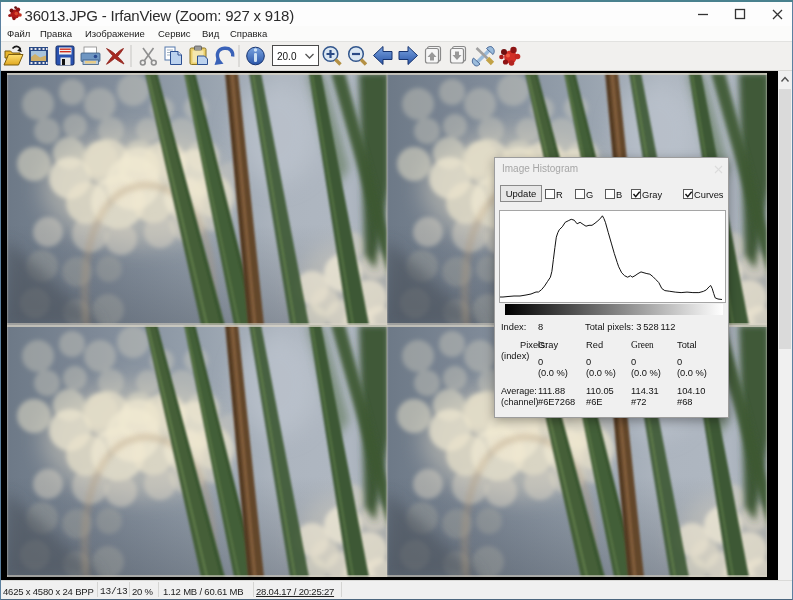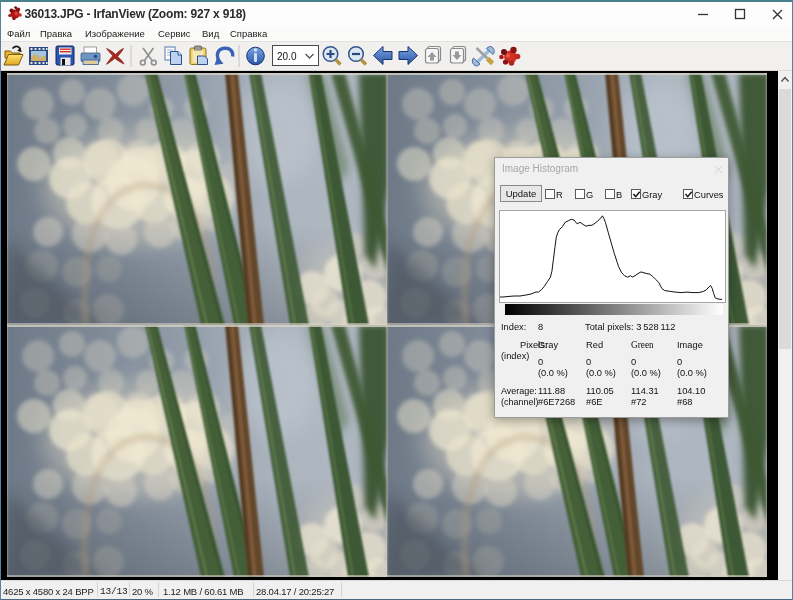--- a/index.html
+++ b/index.html
@@ -17,21 +17,21 @@
   <svg class="abs" style="left:6px;top:5px;" width="16" height="16" viewBox="0 0 16 16">
     <circle cx="8" cy="9" r="4.6" fill="#b01818"></circle>
     <circle cx="4.5" cy="5.5" r="2" fill="#7a1010"></circle>
     <circle cx="11" cy="4.6" r="2.2" fill="#8c1212"></circle>
     <circle cx="13" cy="10" r="1.8" fill="#c03020"></circle>
     <circle cx="7" cy="13.6" r="1.7" fill="#8c1212"></circle>
     <circle cx="2.8" cy="10.5" r="1.6" fill="#9c1616"></circle>
     <circle cx="8.6" cy="2.6" r="1.4" fill="#661010"></circle>
     <circle cx="9.3" cy="8.6" r="1.8" fill="#e05030" opacity=".85"></circle>
   </svg>
-  <div class="abs" style="left:23.5px;top:7px;font-size:12px;letter-spacing:-0.2px;color:#2b2b2b;font-weight:bold;">36013.JPG - IrfanView (Zoom: 927 x 918)</div>
+  <div class="abs" style="left:23.5px;top:7px;font-size:15px;letter-spacing:-0.2px;color:#2b2b2b;">36013.JPG - IrfanView (Zoom: 927 x 918)</div>
 
   <svg class="abs" style="left:690px;top:2px;" width="100" height="24" viewBox="0 0 100 24">
     <g stroke="#333" stroke-width="1.3" fill="none">
       <path d="M7 12.5 H17"></path>
       <rect x="44.5" y="7.5" width="9" height="9"></rect>
       <path d="M82 8 l9 9 M91 8 l-9 9"></path>
     </g>
   </svg>
 
   <div class="abs" style="left:0;top:26px;width:791px;height:15px;background:#fbfbfa;"></div>
@@ -327,21 +327,21 @@
         <path d="M3.5 10.5 L7 6.5 L10.5 10.5" stroke="#505050" stroke-width="1.4" fill="none"></path>
       </svg>
     <div class="abs" style="left:1px;top:18px;width:12px;height:260px;background:#dadada;"></div>
   </div>
 
   <div class="abs" style="left:0;top:580px;width:791px;height:18px;background:#f0f0f0;border-top:1px solid #dadad8;font-size:9.5px;letter-spacing:-0.2px;color:#222;" id="status">
     <span class="abs" style="left:2px;top:5px;">4625 x 4580 x 24 BPP</span>
     <span class="abs" style="left:99px;top:5px;font-family:Liberation Mono, monospace;">13/13</span>
     <span class="abs" style="left:131px;top:5px;">20 %</span>
     <span class="abs" style="left:162px;top:5px;">1.12 MB / 60.61 MB</span>
-    <span class="abs" style="left:255px;top:5px;">28.04.17 / 20:25:27</span>
+    <span class="abs" style="left:255px;top:5px;text-decoration:underline;">28.04.17 / 20:25:27</span>
     <div class="abs" style="left:96px;top:1px;width:1px;height:15px;background:#d5d5d3;"></div>
     <div class="abs" style="left:128px;top:1px;width:1px;height:15px;background:#d5d5d3;"></div>
     <div class="abs" style="left:157px;top:1px;width:1px;height:15px;background:#d5d5d3;"></div>
     <div class="abs" style="left:252px;top:1px;width:1px;height:15px;background:#d5d5d3;"></div>
     <div class="abs" style="left:340px;top:1px;width:1px;height:15px;background:#d5d5d3;"></div>
   </div>
 
   <div class="abs" style="left:493px;top:157px;width:235px;height:261px;background:#f0f0f0;border:1px solid #9c9c9c;box-sizing:border-box;box-shadow:0 3px 10px rgba(0,0,0,0.35);" id="dialog">
     <div class="abs" style="left:7px;top:5px;font-size:10px;color:#a6a6a6;">Image Histogram</div>
     <svg class="abs" style="left:218px;top:6px;" width="11" height="11">
@@ -379,21 +379,21 @@
 
     <div id="dtext" style="font-size:9.3px;color:#111;">
       <span class="abs" style="left:6px;top:164px;">Index:</span>
       <span class="abs" style="left:43px;top:164px;">8</span>
       <span class="abs" style="left:90px;top:164px;">Total pixels: 3 528 112</span>
       <span class="abs" style="left:6px;top:182px;padding-left:19px;">Pixels:</span>
       <span class="abs" style="left:6px;top:193px;">(index)</span>
       <span class="abs" style="left:43px;top:182px;">Gray</span>
       <span class="abs" style="left:91px;top:182px;">Red</span>
       <span class="abs" style="left:136px;top:182px;font-family:Liberation Serif, serif;">Green</span>
-      <span class="abs" style="left:182px;top:182px;">Image</span>
+      <span class="abs" style="left:182px;top:182px;">Total</span>
       <span class="abs" style="left:43px;top:199px;">0</span>
       <span class="abs" style="left:91px;top:199px;">0</span>
       <span class="abs" style="left:136px;top:199px;">0</span>
       <span class="abs" style="left:182px;top:199px;">0</span>
       <span class="abs" style="left:43px;top:210px;">(0.0 %)</span>
       <span class="abs" style="left:91px;top:210px;">(0.0 %)</span>
       <span class="abs" style="left:136px;top:210px;">(0.0 %)</span>
       <span class="abs" style="left:182px;top:210px;">(0.0 %)</span>
       <span class="abs" style="left:6px;top:228px;font-size:9px;">Average:</span>
       <span class="abs" style="left:43px;top:228px;text-align:center;">111.88</span>

